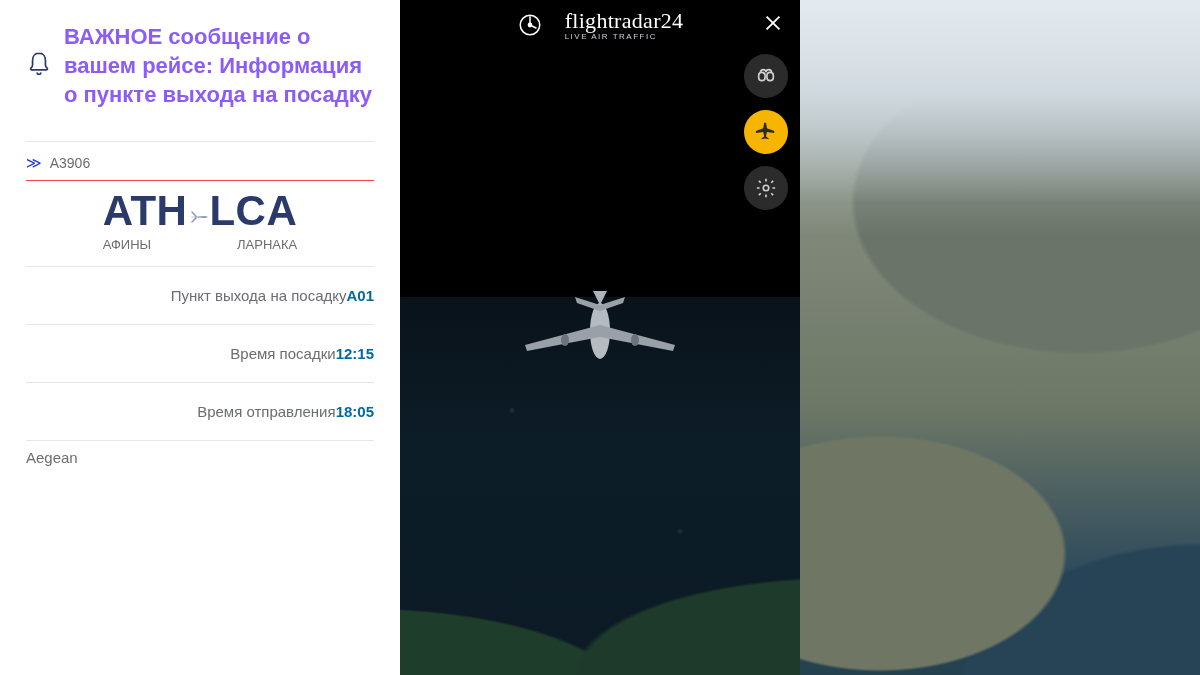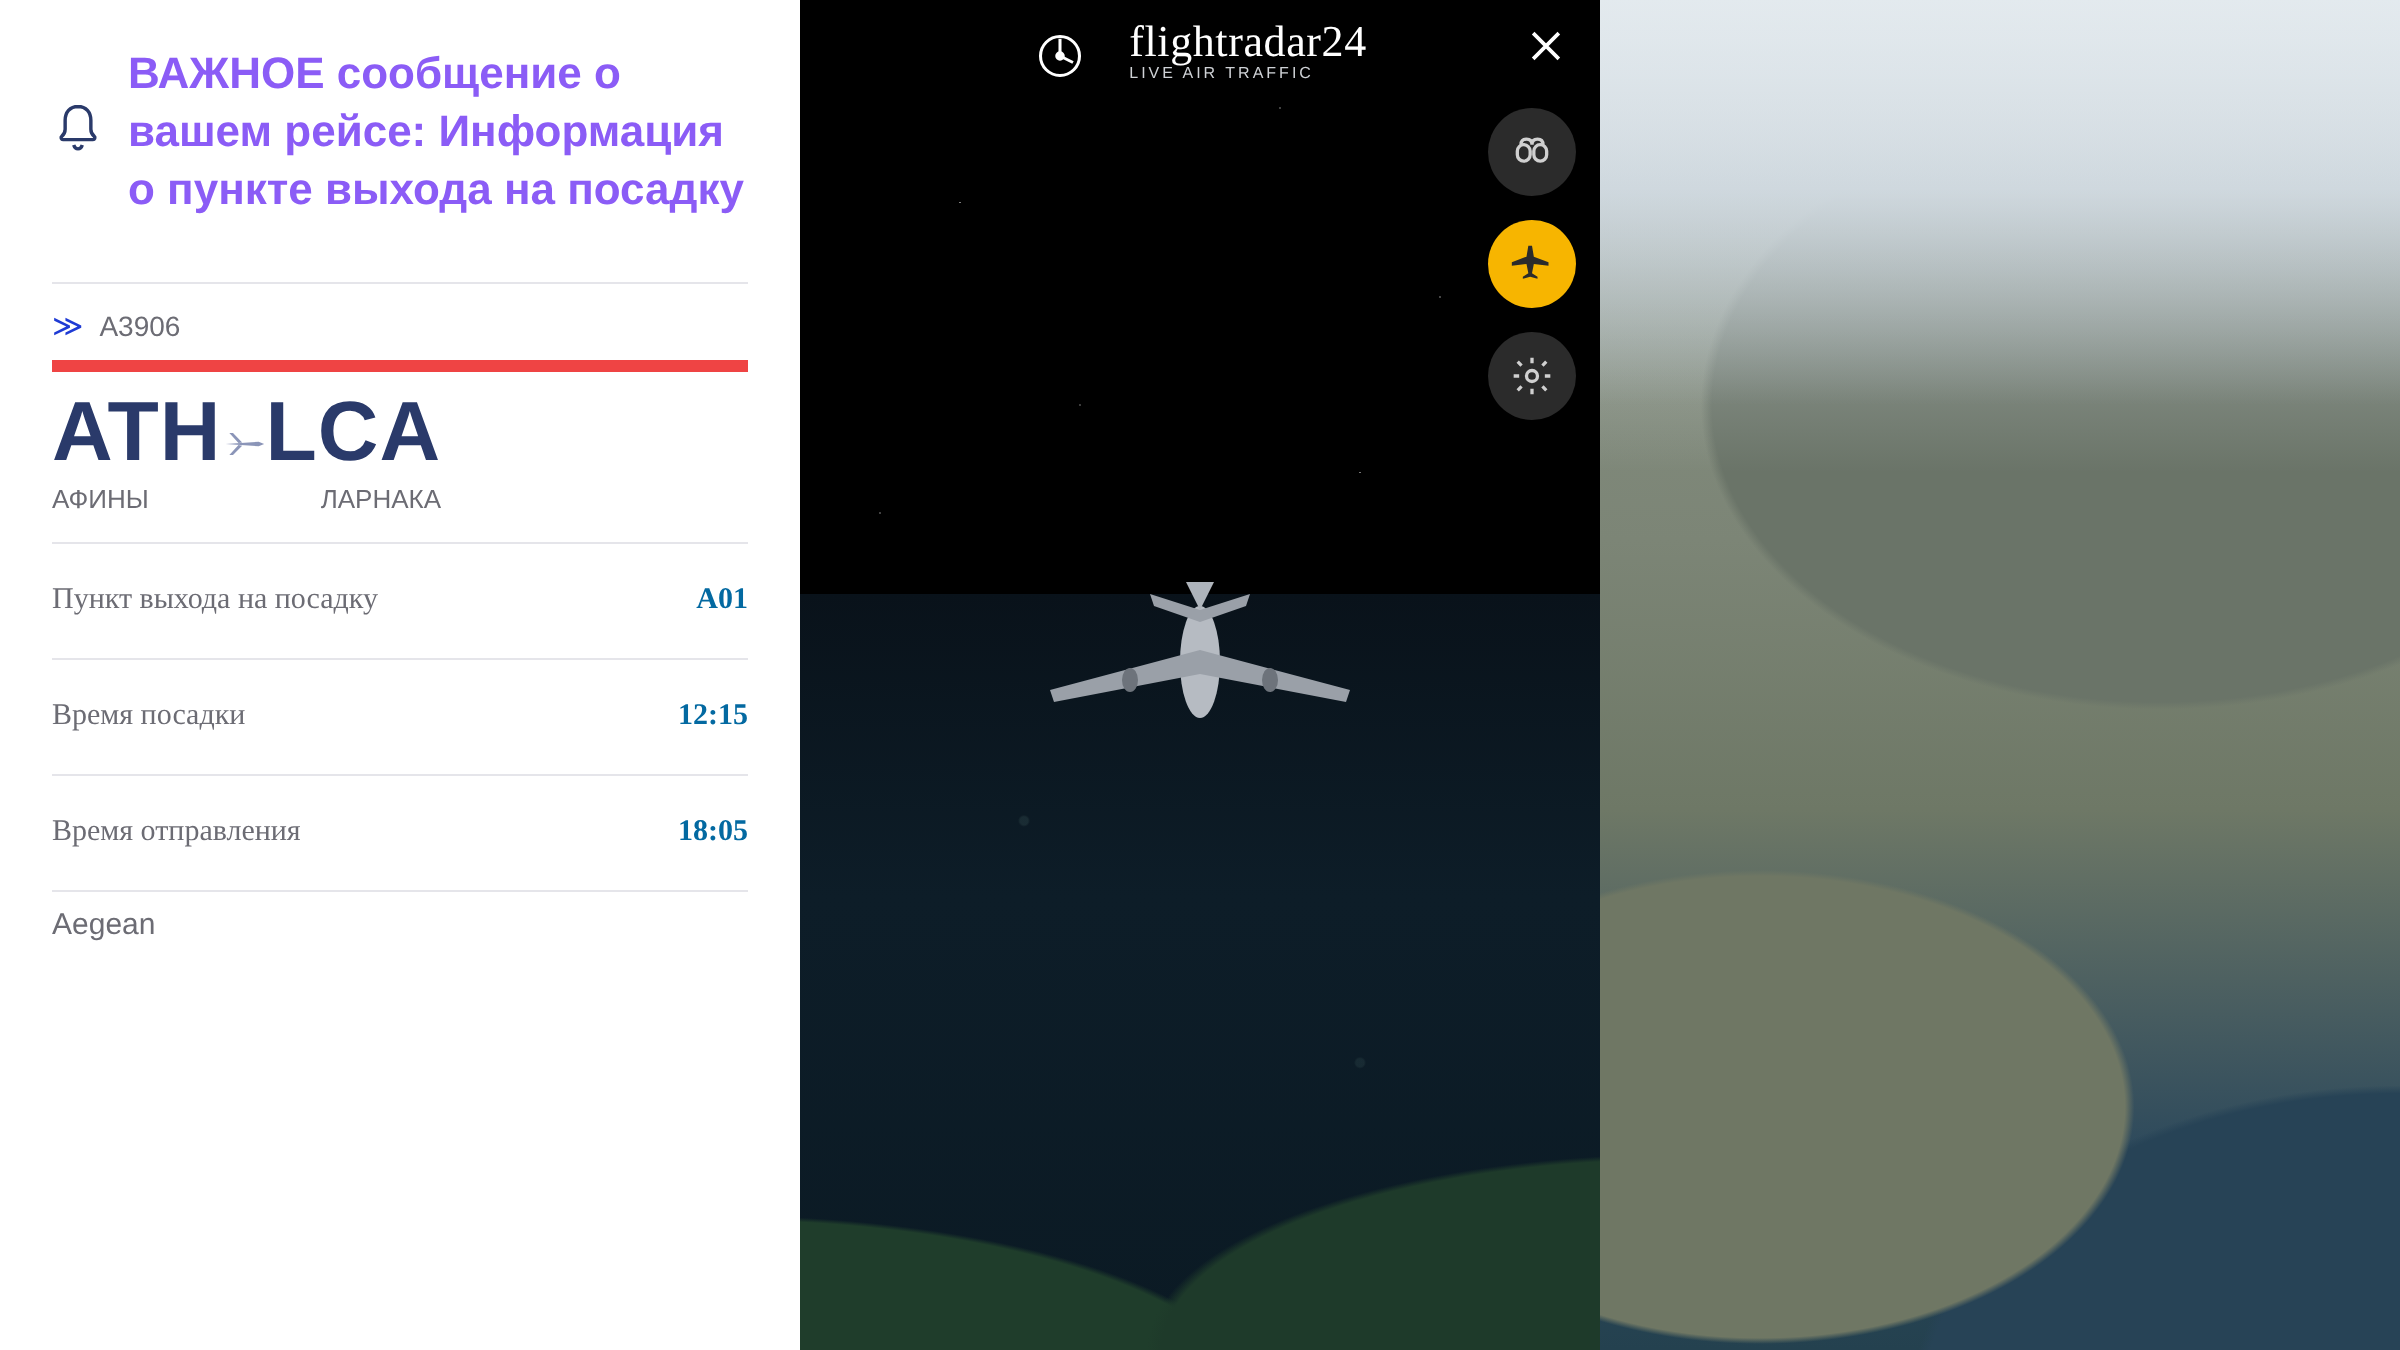--- a/index.html
+++ b/index.html
@@ -50,38 +50,37 @@
     padding: 12px 0 8px 0;
     display: flex;
     align-items: center;
     gap: 8px;
     color: #6c6c74;
     font-size: 14px;
     margin-top: 6px;
   }
   .tag-icon { color: #1f3bd4; font-size: 15px; }
   .route {
-    border-top: 6px solid #ef4444;
-    display: flex;
-    justify-content: flex-start;
+    border-top: 1px solid #ef4444;
+    display: flex;
+    justify-content: center;
     align-items: center;
     padding: 6px 0 14px 0;
   }
   .route-col { display: flex; flex-direction: column; }
   .route-col.right { text-align: right; align-items: flex-end; }
   .code { color: #2a3a6a; font-weight: 700; font-size: 42px; letter-spacing: 0.5px; }
   .city { color: #6c6c74; font-size: 13px; margin-top: 2px; }
   .plane-mid { color: #8b95b8; font-size: 18px; }
   .detail-row {
     border-top: 1px solid #e5e5ea;
     display: flex;
-    justify-content: space-between;
+    justify-content: flex-end;
     align-items: center;
     padding: 20px 0;
-    font-family: Liberation Serif, serif;
   }
   .detail-label { color: #6c6c74; font-size: 15px; }
   .detail-val { color: #0369a1; font-weight: 700; font-size: 15px; }
   .airline {
     border-top: 1px solid #e5e5ea;
     padding-top: 8px;
     color: #6c6c74;
     font-size: 15px;
   }
 
@@ -114,21 +113,21 @@
     position: absolute; left: 0; right: 0; bottom: 0; height: 56%;
     background:
       radial-gradient(circle at 28% 30%, rgba(120,160,140,0.12) 0 2px, transparent 3px),
       radial-gradient(circle at 70% 62%, rgba(120,160,140,0.10) 0 2px, transparent 3px);
     mix-blend-mode: screen;
   }
   .fr-header {
     position: absolute; top: 4px; left:0; right:0;
     display:flex; justify-content:center; padding-top:4px;
   }
-  .fr-logo { color:#fff; display:flex; align-items:flex-end; gap:22px; }
+  .fr-logo { color:#fff; display:flex; align-items:center; gap:22px; }
   .fr-title { font-family: Georgia, 'Times New Roman', serif; font-size: 22px; letter-spacing: .3px; }
   .fr-sub { font-size: 8px; letter-spacing: 1.5px; color:#cfd2d6; margin-top:-2px; }
   .fr-close {
     position:absolute; top:8px; right:12px; color:#fff; font-size:24px;
     width:30px; height:30px; display:flex; align-items:center; justify-content:center;
     cursor:pointer;
   }
   .fr-tools {
     position:absolute; top:54px; right:12px; display:flex; flex-direction:column; gap:12px;
   }

